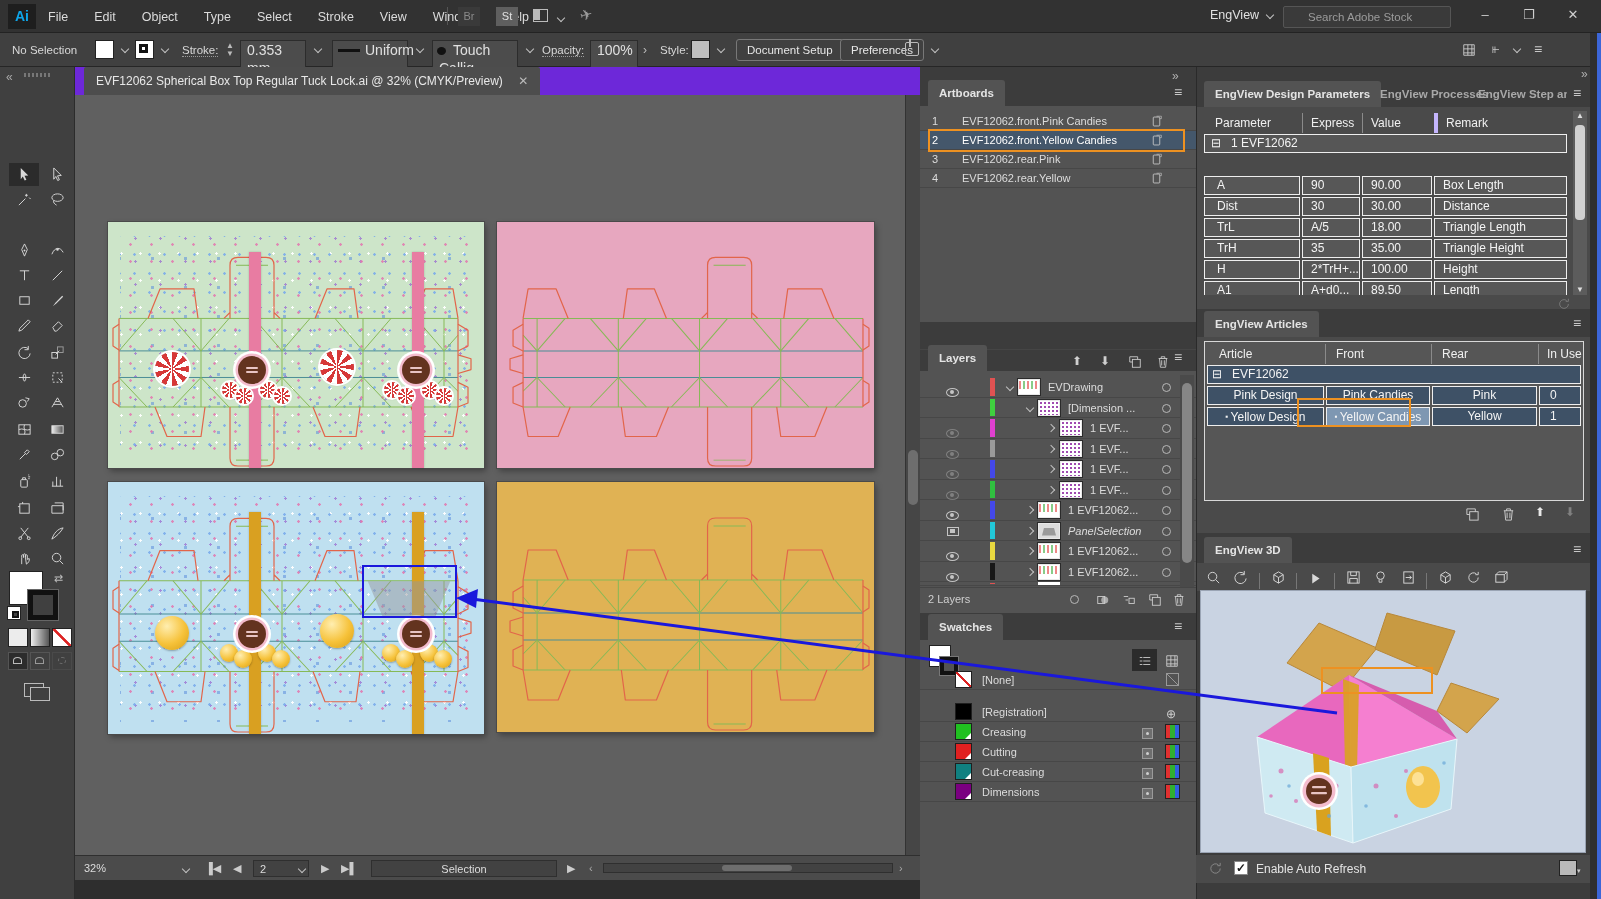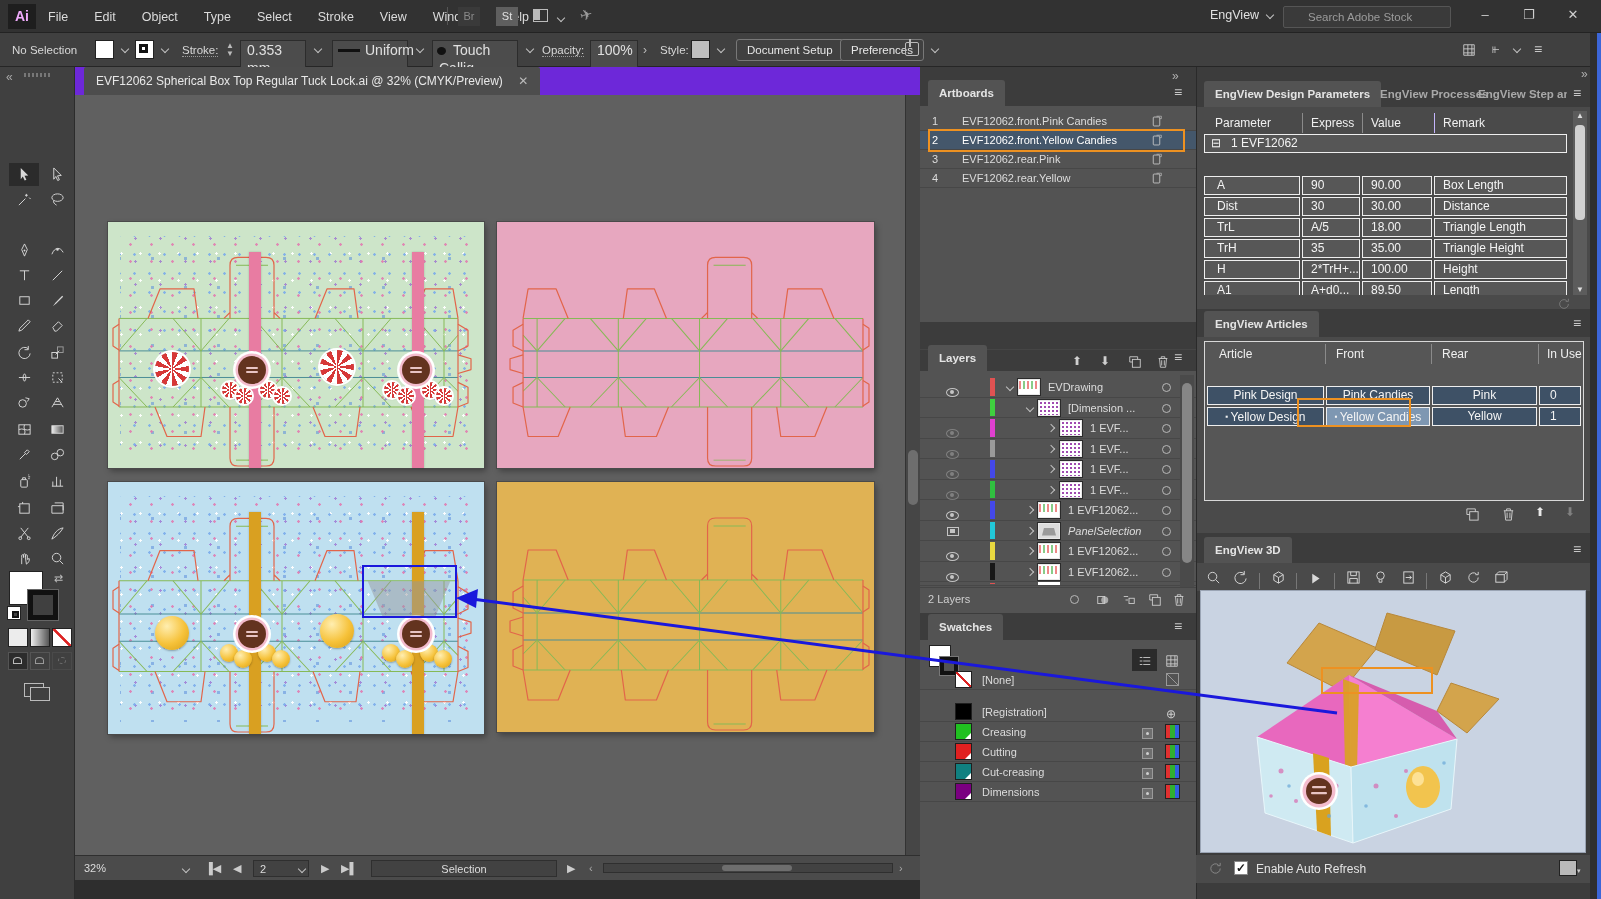--- a/index.html
+++ b/index.html
@@ -5,21 +5,21 @@
   *{box-sizing:border-box;margin:0;padding:0}
   html,body{background:#222}
   .app{position:relative;width:1601px;height:899px;background:#2e2e2e;overflow:hidden;
        font-family:"Liberation Sans",sans-serif;color:#d6d6d6;font-size:12px}
   .abs{position:absolute}
   .ic{display:inline-block;vertical-align:middle}
   .chv{display:inline-block;width:6px;height:6px;border-right:1.5px solid #c0c0c0;border-bottom:1.5px solid #c0c0c0;transform:rotate(45deg);margin-left:4px;margin-bottom:2px}
   .hm{color:#c8c8c8;font-size:14px;line-height:1}
   
   .titlebar{position:absolute;left:0;top:0;width:1601px;height:33px;background:#323232;border-bottom:1px solid #232323}
-  .ailogo{position:absolute;left:8px;top:4px;width:28px;height:25px;background:#1e1e1e;color:#f0abfc;font-weight:bold;font-size:14px;text-align:center;line-height:25px}
+  .ailogo{position:absolute;left:8px;top:4px;width:28px;height:25px;background:#1e1e1e;color:#0ea5e9;font-weight:bold;font-size:14px;text-align:center;line-height:25px}
   .menus{position:absolute;left:48px;top:0;height:33px;display:flex;align-items:center;gap:26px;font-size:12.5px;color:#dcdcdc}
   .tile{position:absolute;top:7px;width:22px;height:19px;text-align:center;line-height:19px;font-size:11px}
   .winbtn{position:absolute;top:0;width:44px;height:30px;text-align:center;line-height:30px;color:#cfcfcf;font-size:13px}
   .searchbox{position:absolute;left:1283px;top:6px;width:168px;height:22px;background:#3a3a3a;border:1px solid #555;border-radius:2px;color:#9b9b9b;font-size:11.5px;line-height:20px;padding-left:24px}
   
   .controlbar{position:absolute;left:0;top:33px;width:1601px;height:34px;background:#404040;border-bottom:1px solid #262626}
   .cb-lbl{position:absolute;top:11px;font-size:11.5px;color:#d8d8d8}
   .cb-box{position:absolute;top:7px;height:32px;background:#4c4c4c;border:1px solid #2c2c2c;color:#e0e0e0;font-size:14px;line-height:18px;padding:0 6px}
   .cb-btn{position:absolute;top:6px;height:22px;border:1px solid #787878;border-radius:3px;background:#404040;color:#e6e6e6;font-size:11.5px;line-height:20px;padding:0 10px}
   .underl{border-bottom:1px dotted #9a9a9a}
@@ -829,21 +829,21 @@
 
     <div class="ptab" style="left:7px;top:14px">EngView Design Parameters</div>
     <div class="ptab inact" style="left:172px;top:14px">EngView Processes</div>
     <div class="ptab inact" style="left:270px;top:14px;max-width:100px;overflow:hidden;white-space:nowrap">EngView Step and</div>
     <span class="hm abs" style="left:376px;top:19px">≡</span>
     <div class="pbody" style="left:0;top:40px;width:394px;height:202px;background:#4a4a4a">
 
       <div class="evhead" style="left:8px;top:6px;width:95px;padding-left:10px">Parameter</div>
       <div class="evhead" style="left:105px;top:6px;width:58px;padding-left:8px;border-left:1px solid #8a8a8a">Express</div>
       <div class="evhead" style="left:165px;top:6px;width:70px;padding-left:8px;border-left:1px solid #8a8a8a">Value</div>
-      <div class="evhead" style="left:237px;top:6px;width:130px;padding-left:8px;border-left:1px solid #c4b5fd">Remark</div>
+      <div class="evhead" style="left:237px;top:6px;width:130px;padding-left:8px;border-left:4px solid #c4b5fd">Remark</div>
 
       <div class="evcell" style="left:7px;top:27px;width:363px;background:#565656"><span style="padding-left:6px">⊟</span><span style="padding-left:10px">1 EVF12062</span></div>
 
       <div>
         <div class="evcell" style="left:7px;top:69px;width:96px;padding-left:12px">A</div>
         <div class="evcell" style="left:105px;top:69px;width:58px;padding-left:8px">90</div>
         <div class="evcell" style="left:165px;top:69px;width:70px;padding-left:8px">90.00</div>
         <div class="evcell" style="left:237px;top:69px;width:133px;padding-left:8px">Box Length</div>
       </div>
       <div>
@@ -887,20 +887,21 @@
     </div>
 
     <div class="ptab" style="left:7px;top:244px">EngView Articles</div>
     <span class="hm abs" style="left:376px;top:249px">≡</span>
     <div class="pbody" style="left:0;top:270px;width:394px;height:196px;background:#4a4a4a">
       <div class="abs" style="left:7px;top:4px;width:380px;height:160px;background:#565656;border:1px solid #d8d8d8">
         <div class="evhead" style="left:2px;top:2px;width:116px;padding-left:12px">Article</div>
         <div class="evhead" style="left:120px;top:2px;width:104px;padding-left:10px;border-left:1px solid #8a8a8a">Front</div>
         <div class="evhead" style="left:226px;top:2px;width:105px;padding-left:10px;border-left:1px solid #8a8a8a">Rear</div>
         <div class="evhead" style="left:333px;top:2px;width:45px;padding-left:8px;border-left:1px solid #8a8a8a">In Use</div>
+        <div class="evcell evblue" style="left:2px;top:23px;width:374px"><span style="padding-left:4px">⊟</span><span style="padding-left:10px">EVF12062</span></div>
         <div>
           <div class="evcell evblue" style="left:2px;top:44px;width:117px;text-align:center">Pink Design</div>
           <div class="evcell evblue" style="left:121px;top:44px;width:104px;text-align:center">Pink Candies</div>
           <div class="evcell evblue" style="left:227px;top:44px;width:105px;text-align:center">Pink</div>
           <div class="evcell evblue" style="left:334px;top:44px;width:42px;padding-left:10px">0</div>
         </div>
         <div>
           <div class="evcell evblue" style="left:2px;top:65px;width:117px;text-align:center"><span style="font-size:8px;vertical-align:2px">▪ </span><span>Yellow Design</span></div>
           <div class="evcell" style="left:121px;top:65px;width:104px;text-align:center;background:#7e97b2"><span style="font-size:8px;vertical-align:2px">▪ </span><span>Yellow Candies</span></div>
           <div class="evcell evblue" style="left:227px;top:65px;width:105px;text-align:center">Yellow</div>

